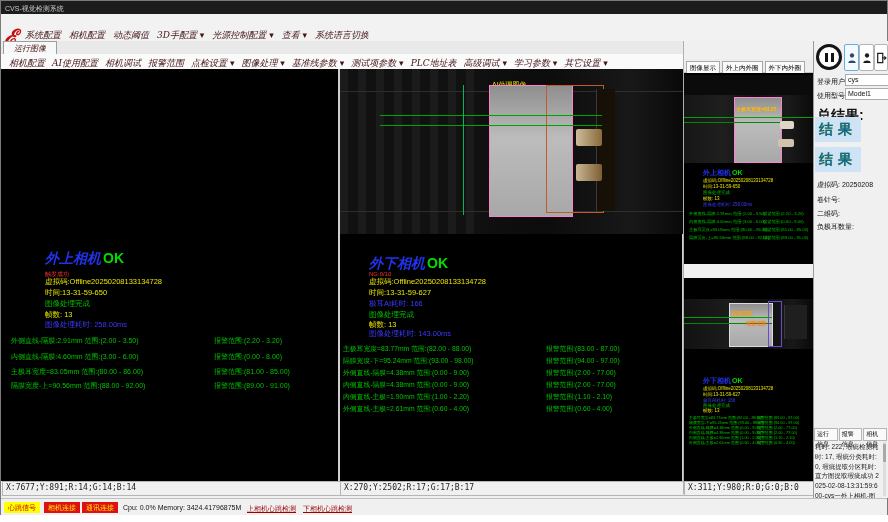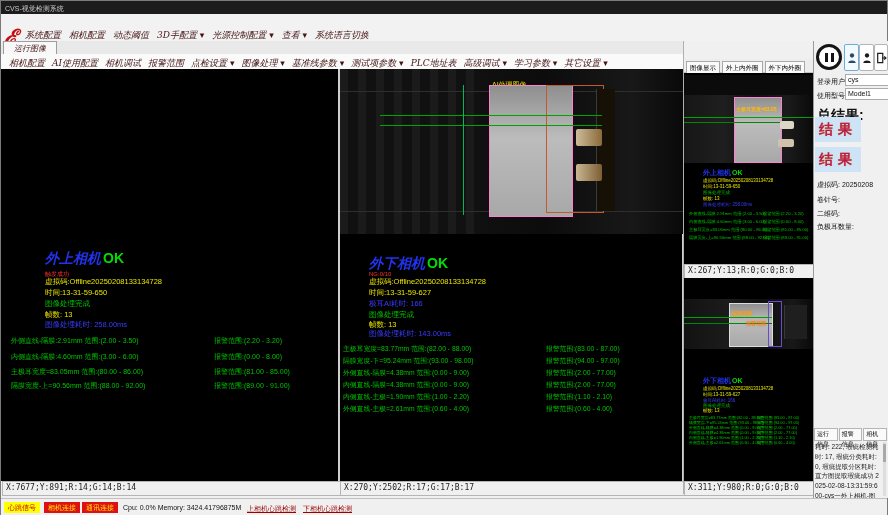--- a/index.html
+++ b/index.html
@@ -38,21 +38,21 @@
   #sv-tabs{position:absolute;left:683px;top:58px;width:129px;height:14px;background:#ededed;border-bottom:1px solid #c5c5c5;display:flex;gap:2px;padding-left:2px;box-sizing:border-box;}
   #sv-tabs .svt{font-size:6.5px;line-height:11px;height:12px;margin-top:2px;padding:0 3px;background:#fafafa;border:1px solid #a8a8a8;border-bottom:none;}
   #sv-top-black{position:absolute;left:683px;top:72px;width:129px;height:191px;background:#000;}
   #sv-bot-black{position:absolute;left:683px;top:277px;width:129px;height:203px;background:#000;}
   #stimg{position:absolute;left:683px;top:74px;width:129px;height:88px;background:linear-gradient(90deg,#161616,#1f1f1f 30%,#101010 55%,#1b1b1b 80%,#0a0a0a);overflow:hidden;}
   #sbimg{position:absolute;left:683px;top:298px;width:129px;height:50px;background:linear-gradient(90deg,#121212,#1c1c1c 35%,#0e0e0e 60%,#181818 85%,#090909);overflow:hidden;}
   
   #rpanel{position:absolute;left:812px;top:40px;width:74px;height:457px;background:#f0f0f0;border-left:1px solid #9a9a9a;}
   .rp-label{position:absolute;font-size:7px;color:#111;}
   .rp-box{position:absolute;background:#fff;border:1px solid #ababab;font-size:7px;line-height:10px;padding-left:2px;color:#111;}
-  .result-box{position:absolute;left:814px;width:46px;height:25px;background:#cfe3f7;color:#be185d;font-weight:bold;font-size:14px;letter-spacing:5px;line-height:25px;text-align:center;font-family:"DejaVu Serif",serif;text-shadow:0 0 1px #c8b400;}
+  .result-box{position:absolute;left:814px;width:46px;height:25px;background:#cfe3f7;color:#0369a1;font-weight:bold;font-size:14px;letter-spacing:5px;line-height:25px;text-align:center;font-family:"DejaVu Serif",serif;text-shadow:0 0 1px #c8b400;}
   .itab{font-size:6px;line-height:10px;height:11px;padding:0 2px;background:#fafafa;border:1px solid #b5b5b5;}
   #log-text{position:absolute;left:814px;top:441px;width:66px;font-size:6.5px;line-height:1.5;color:#1a1a1a;word-break:break-all;white-space:normal;}
   
   #pause-btn{position:absolute;left:815px;top:43px;width:20px;height:20px;border:3px solid #141414;border-radius:50%;background:#fff;display:flex;align-items:center;justify-content:center;gap:3px;}
   #pause-btn i{display:block;width:3px;height:9px;background:#141414;}
   .sqbtn{position:absolute;top:43px;width:13px;height:25px;background:#fff;border:1px solid #b5b5b5;border-radius:2px;display:flex;align-items:center;justify-content:center;}
   .sqbtn.sel{border:1px solid #6aaede;background:#f2f9ff;}
   
   #statusbar{position:absolute;left:0;top:497px;width:886px;height:16px;background:#f0f0f0;border-top:1px solid #c0c0c0;}
   .badge{position:absolute;top:3px;height:11px;line-height:11px;padding:0 4px;font-size:7px;}
@@ -199,21 +199,20 @@
   <div class="t yel" style="left:702px;top:196px;font-size:4.5px;">帧数: 13</div>
   <div class="t blu" style="left:702px;top:202px;font-size:4.5px;">图像处理耗时: 258.00ms</div>
   <div class="t grn" style="left:688px;top:211px;font-size:4.2px;">外侧直线-隔膜:2.91mm 范围:(2.00 - 3.50)</div>
   <div class="t grn" style="left:762px;top:211px;font-size:4.2px;">报警范围:(2.20 - 3.20)</div>
   <div class="t grn" style="left:688px;top:219px;font-size:4.2px;">内侧直线-隔膜:4.60mm 范围:(3.00 - 6.00)</div>
   <div class="t grn" style="left:762px;top:219px;font-size:4.2px;">报警范围:(0.00 - 8.00)</div>
   <div class="t grn" style="left:688px;top:227px;font-size:4.2px;">主极耳宽度=83.05mm 范围:(80.00 - 86.00)</div>
   <div class="t grn" style="left:762px;top:227px;font-size:4.2px;">报警范围:(81.00 - 85.00)</div>
   <div class="t grn" style="left:688px;top:235px;font-size:4.2px;">隔膜宽度-上=90.56mm 范围:(88.00 - 92.00)</div>
   <div class="t grn" style="left:762px;top:235px;font-size:4.2px;">报警范围:(89.00 - 91.00)</div>
-  <div class="cam-status mono" style="left:683px;top:263px;width:127px;">X:267;Y:13;R:0;G:0;B:0</div>
 
   <div id="sv-bot-black"></div>
   <div id="sbimg">
     <div class="prod" style="left:45px;top:4px;width:42px;height:42px;border:1px solid #dcdcdc;"></div>
     <div class="abs" style="left:84px;top:2px;width:12px;height:44px;border:1px solid #6a4ad0;"></div>
     <div class="gline" style="left:0;top:18px;width:88px;"></div>
     <div class="gline" style="left:0;top:24px;width:88px;background:#008800"></div>
     <div class="t" style="left:48px;top:12px;font-size:5px;color:#ffb000;text-shadow:0 0 2px #ff7000;">报警范围</div>
     <div class="t" style="left:62px;top:22px;font-size:5px;color:#ff8800;text-shadow:0 0 2px #ff5500;">报警范围</div>
     <div class="abs" style="left:100px;top:6px;width:22px;height:34px;background:#1f1f1f;border-left:1px solid #383838;"></div>

